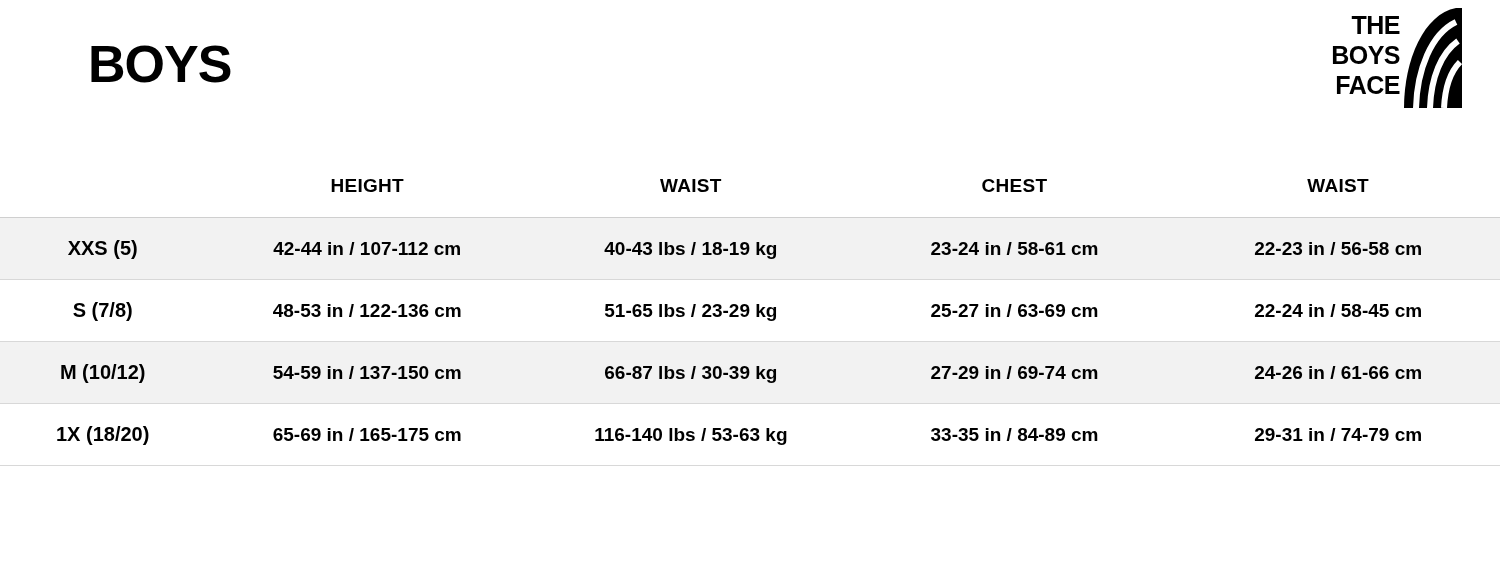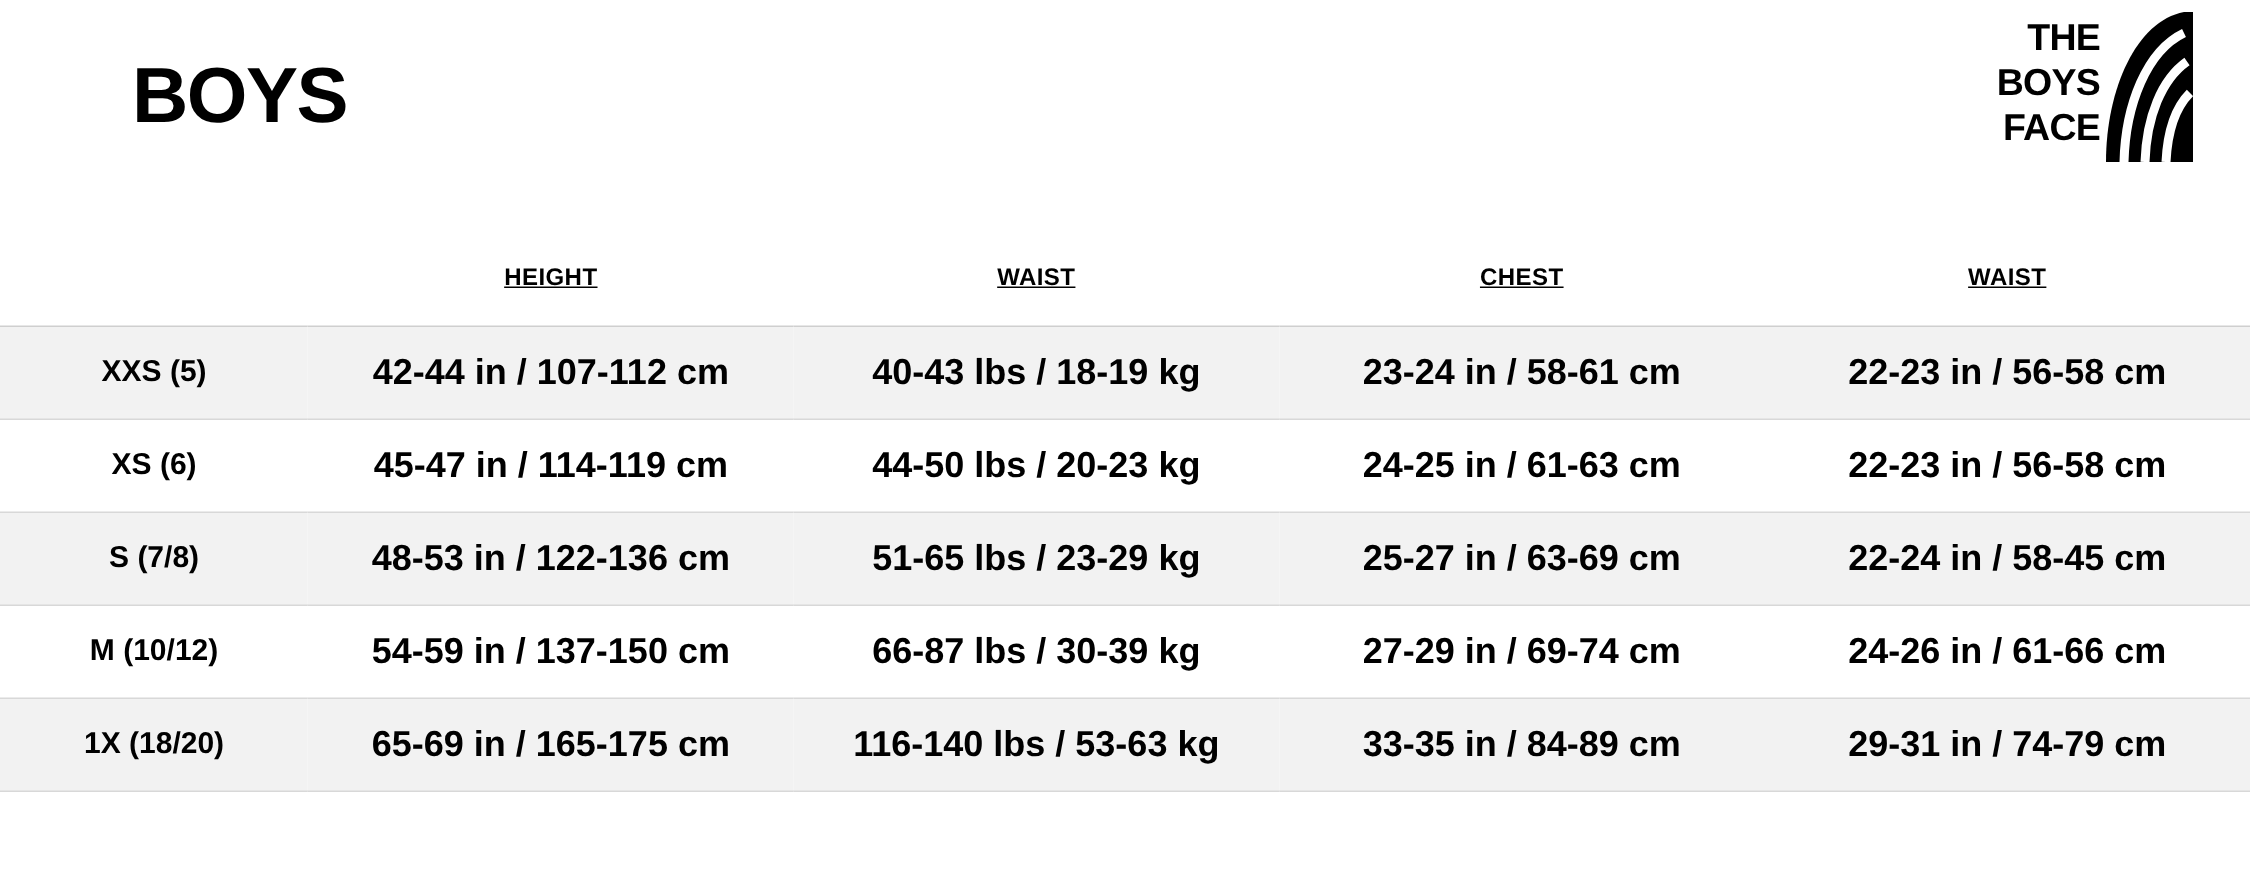--- a/index.html
+++ b/index.html
@@ -78,40 +78,39 @@
     border-top: 1px solid #d8d8d8;
     border-bottom: 1px solid #d8d8d8;
     padding: 0;
     height: 61px;
     vertical-align: middle;
   }
   .size-table thead th {
     border-top: none;
     border-bottom: 1px solid #cfcfcf;
     height: 62px;
-    font-size: 16px;
+    font-size: 19px;
     font-weight: bold;
     letter-spacing: 0.3px;
-    text-decoration: underline;
   }
   .size-table thead th.col-size {
     border-bottom: 1px solid #cfcfcf;
   }
 
   col.c-size { width: 205px; }
   col.c-metric { width: 323px; }
 
   .cell-size {
     text-align: center;
     font-size: 20px;
     font-weight: bold;
   }
   .cell-value {
     text-align: center;
-    font-size: 24px;
+    font-size: 19px;
     font-weight: bold;
   }
   tbody tr:nth-child(odd) td {
     background: #f2f2f2;
   }
   tbody tr:nth-child(even) td {
     background: #ffffff;
   }
   thead th { background: #ffffff; }
 </style>
@@ -157,27 +156,20 @@
     </thead>
     <tbody>
       <tr>
         <td class="cell-size">XXS (5)</td>
         <td class="cell-value">42-44 in / 107-112 cm</td>
         <td class="cell-value">40-43 lbs / 18-19 kg</td>
         <td class="cell-value">23-24 in / 58-61 cm</td>
         <td class="cell-value">22-23 in / 56-58 cm</td>
       </tr>
       <tr>
-        <td class="cell-size">XS (6)</td>
-        <td class="cell-value">45-47 in / 114-119 cm</td>
-        <td class="cell-value">44-50 lbs / 20-23 kg</td>
-        <td class="cell-value">24-25 in / 61-63 cm</td>
-        <td class="cell-value">22-23 in / 56-58 cm</td>
-      </tr>
-      <tr>
         <td class="cell-size">S (7/8)</td>
         <td class="cell-value">48-53 in / 122-136 cm</td>
         <td class="cell-value">51-65 lbs / 23-29 kg</td>
         <td class="cell-value">25-27 in / 63-69 cm</td>
         <td class="cell-value">22-24 in / 58-45 cm</td>
       </tr>
       <tr>
         <td class="cell-size">M (10/12)</td>
         <td class="cell-value">54-59 in / 137-150 cm</td>
         <td class="cell-value">66-87 lbs / 30-39 kg</td>

